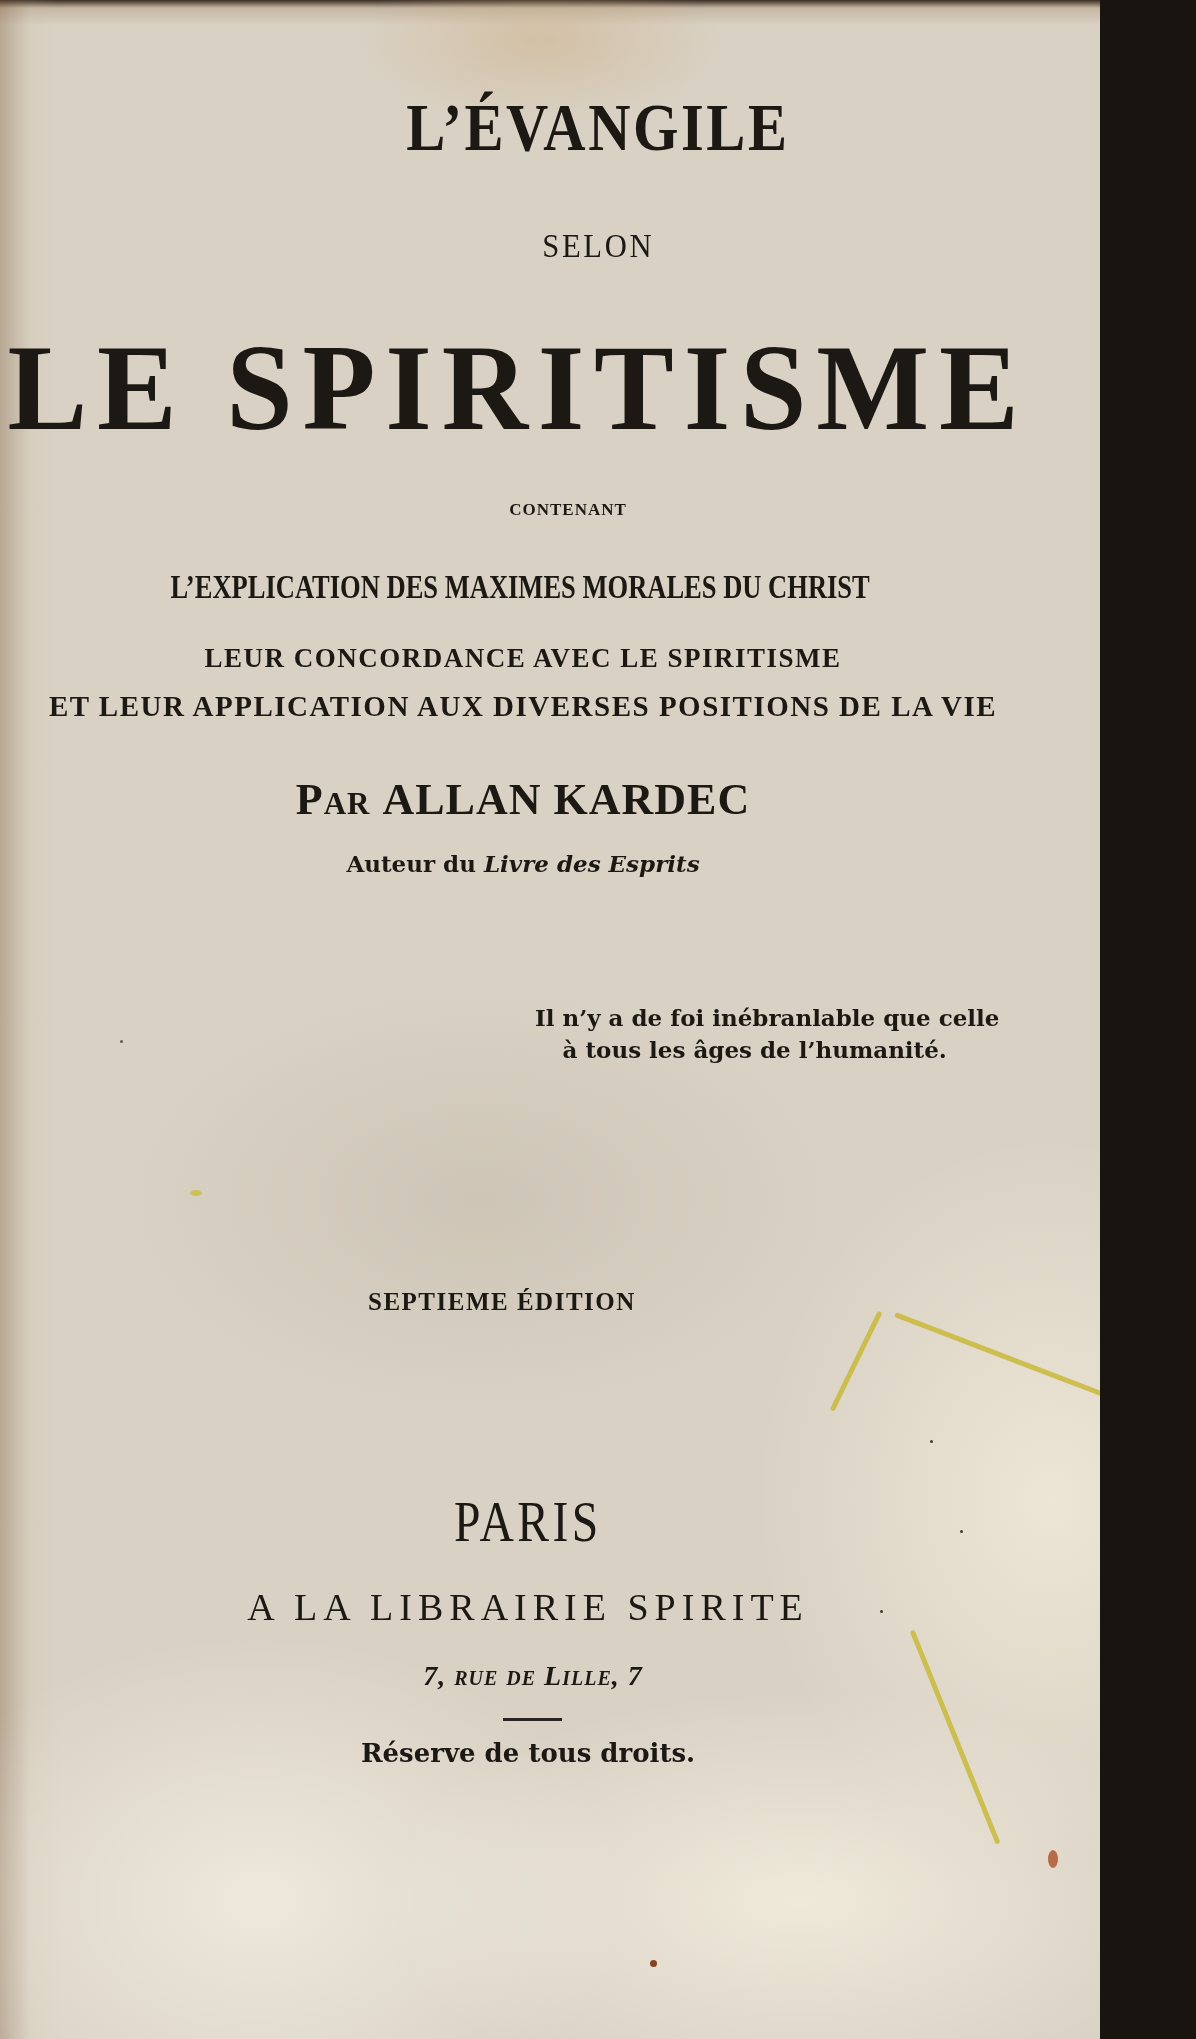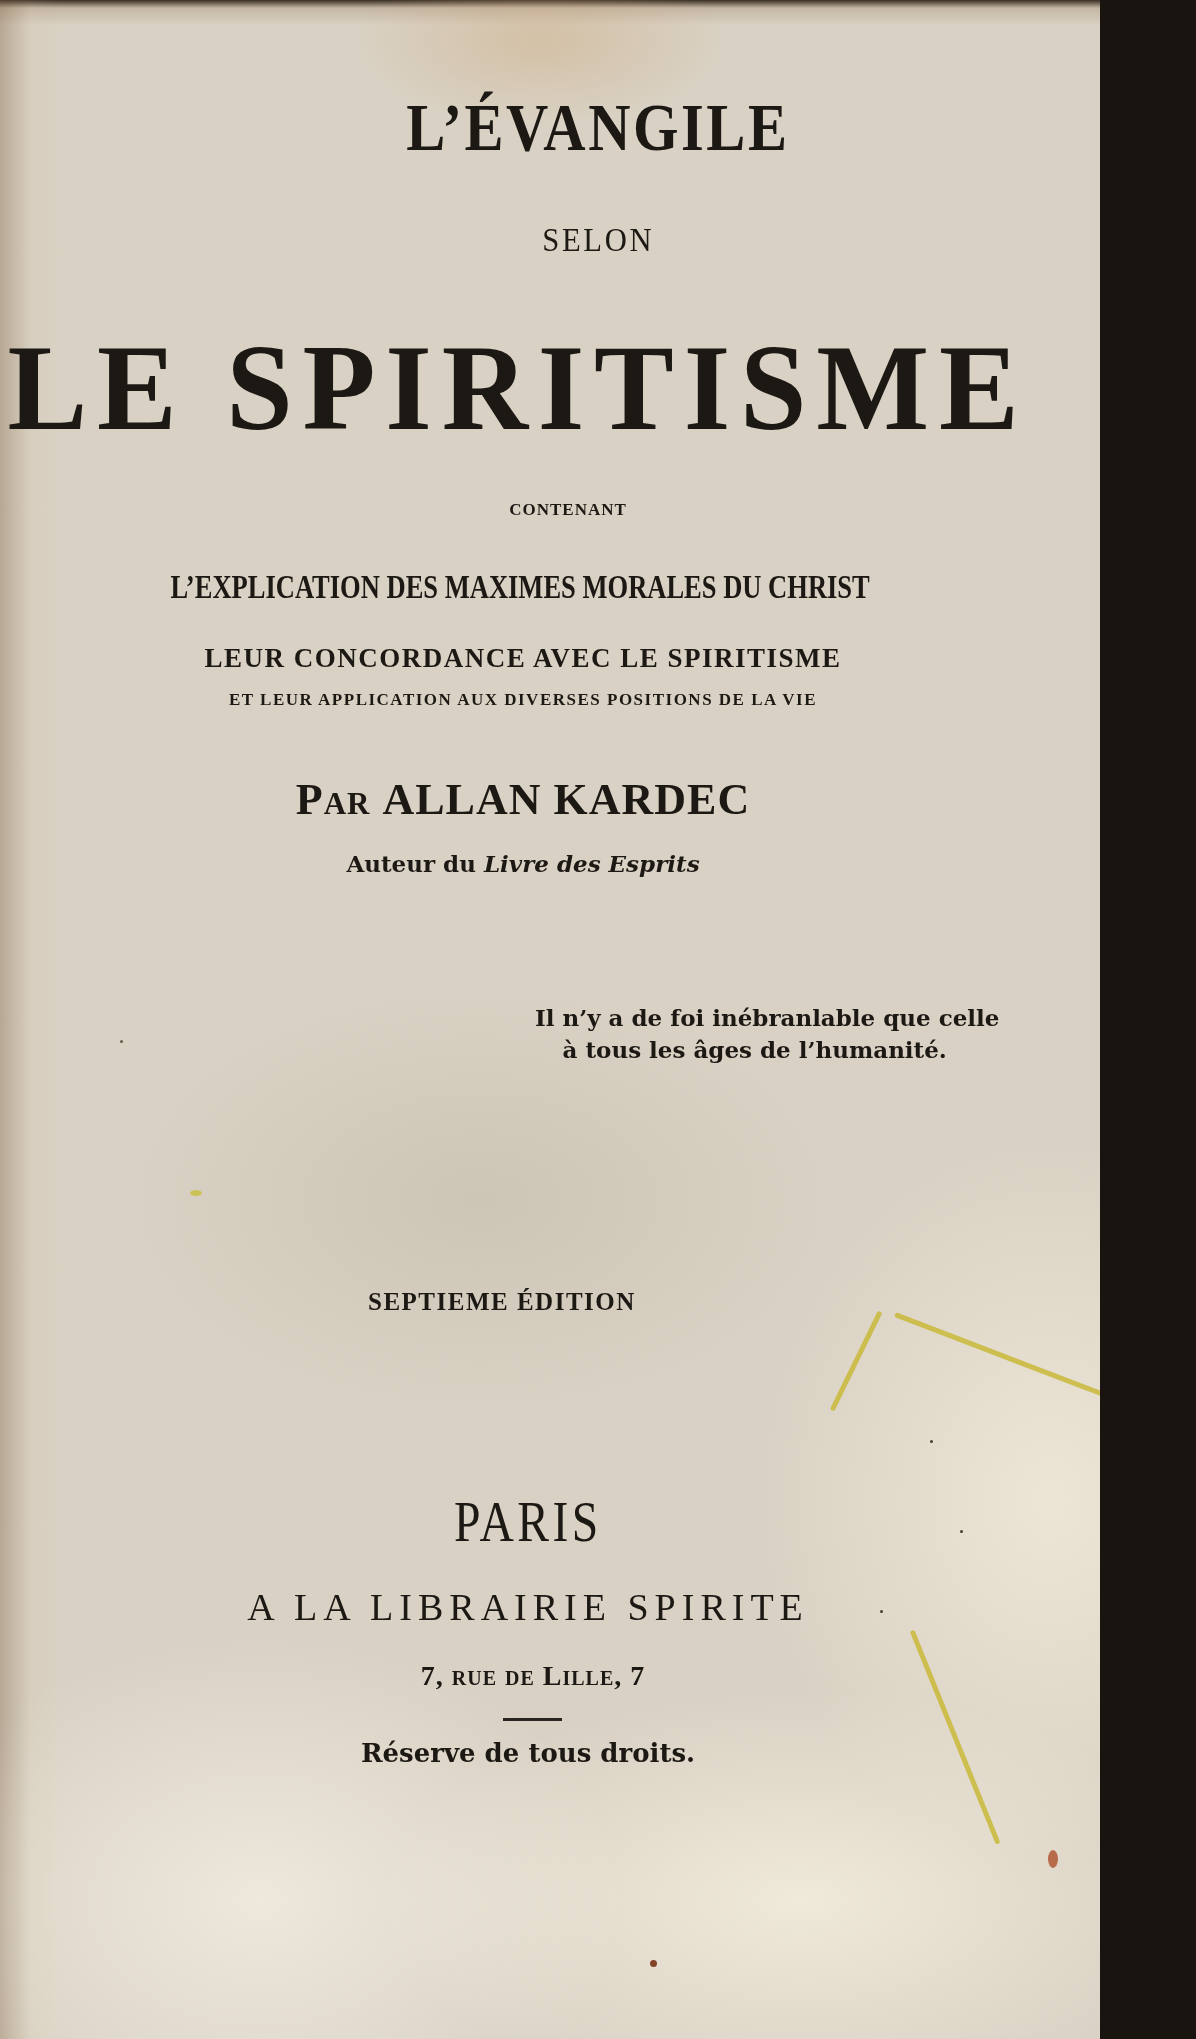--- a/index.html
+++ b/index.html
@@ -43,40 +43,40 @@
 
   <div class="crayon" style="left:832px;top:1408px;width:110px;transform:rotate(-64deg);"></div>
   <div class="crayon" style="left:895px;top:1312px;width:310px;transform:rotate(21deg);"></div>
   <div class="crayon" style="left:912px;top:1628px;width:230px;transform:rotate(68deg);"></div>
   <div class="crayon" style="left:1140px;top:925px;width:40px;height:2px;background:#8a6a50;transform:rotate(-55deg);"></div>
 
   <div class="line" style="top:88px;">
     <span class="cond" style="font-size:68px;letter-spacing:3px;transform:scaleX(0.86);">L’ÉVANGILE</span>
   </div>
 
-  <div class="line" style="top:221px;">
+  <div class="line" style="top:227px;">
     <span class="cond" style="font-size:34px;font-weight:normal;letter-spacing:3px;transform:scaleX(0.9);">SELON</span>
   </div>
 
   <div class="line" style="top:318px;left:-80px;">
     <span class="cond" style="font-size:122px;letter-spacing:10px;transform:scaleX(0.98);">LE SPIRITISME</span>
   </div>
 
   <div class="line" style="top:500px;left:-30px;">
     <span class="cond" style="font-size:17px;letter-spacing:1px;">CONTENANT</span>
   </div>
 
   <div class="line" style="top:568px;left:-78px;">
     <span class="cond" style="font-size:34px;transform:scaleX(0.78);">L’EXPLICATION DES MAXIMES MORALES DU CHRIST</span>
   </div>
   <div class="line" style="top:643px;left:-75px;">
     <span class="cond" style="font-size:27px;letter-spacing:1.5px;">LEUR CONCORDANCE AVEC LE SPIRITISME</span>
   </div>
   <div class="line" style="top:690px;left:-75px;">
-    <span class="cond" style="font-size:17px;letter-spacing:1.5px;">ET LEUR APPLICATION AUX DIVERSES POSITIONS DE LA VIE</span>
+    <span class="cond" style="font-size:29px;letter-spacing:1.5px;">ET LEUR APPLICATION AUX DIVERSES POSITIONS DE LA VIE</span>
   </div>
 
   <div class="line" style="top:774px;left:-75px;">
     <span class="cond" style="font-size:44px;letter-spacing:1px;">
       <span style="font-variant:small-caps;">Par</span>&nbsp;<span>ALLAN KARDEC</span>
     </span>
   </div>
 
   <div class="line" style="top:850px;left:-75px;">
     <span class="serif" style="font-size:23px;font-weight:bold;">
@@ -93,21 +93,21 @@
 
   <div class="line" style="top:1490px;left:-70px;">
     <span class="cond" style="font-size:56px;font-weight:normal;letter-spacing:4px;transform:scaleX(0.85);">PARIS</span>
   </div>
 
   <div class="line" style="top:1585px;left:-70px;">
     <span class="cond" style="font-size:38px;font-weight:normal;letter-spacing:6px;">A LA LIBRAIRIE SPIRITE</span>
   </div>
 
   <div class="line" style="top:1660px;left:-65px;">
-    <span class="cond" style="font-size:28px;font-variant:small-caps;letter-spacing:1px;">7, rue de Lille, 7</span>
+    <span class="cond" style="font-size:28px;font-variant:small-caps;letter-spacing:1px;font-style:italic;">7, rue de Lille, 7</span>
   </div>
 
   <div class="hl" style="left:503px;top:1718px;width:59px;height:3px;"></div>
 
   <div class="line" style="top:1738px;left:-70px;">
     <span class="serif" style="font-size:26px;font-weight:bold;">Réserve de tous droits.</span>
   </div>
 
 </div>
 

